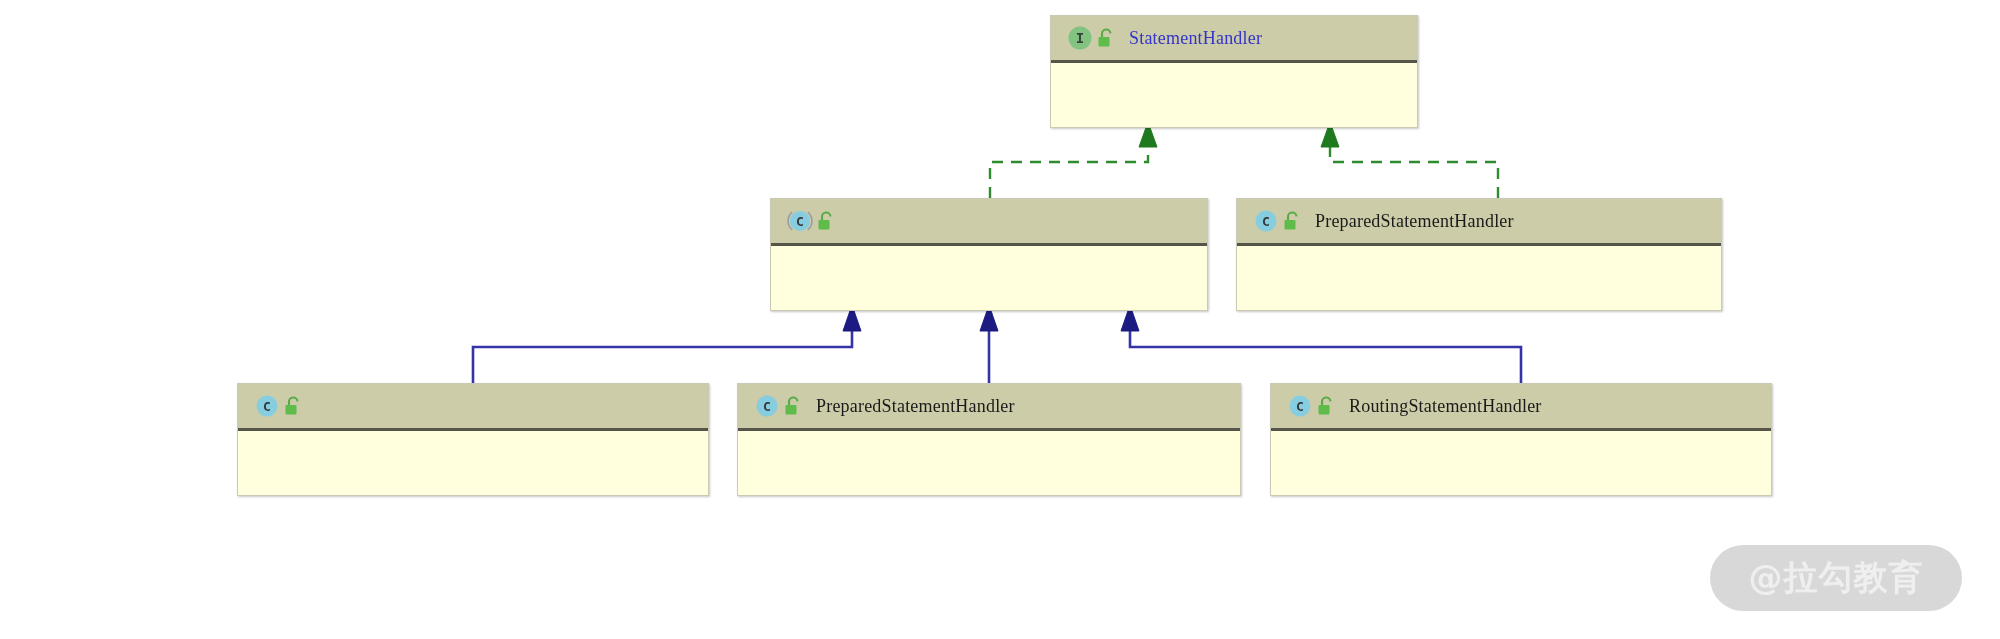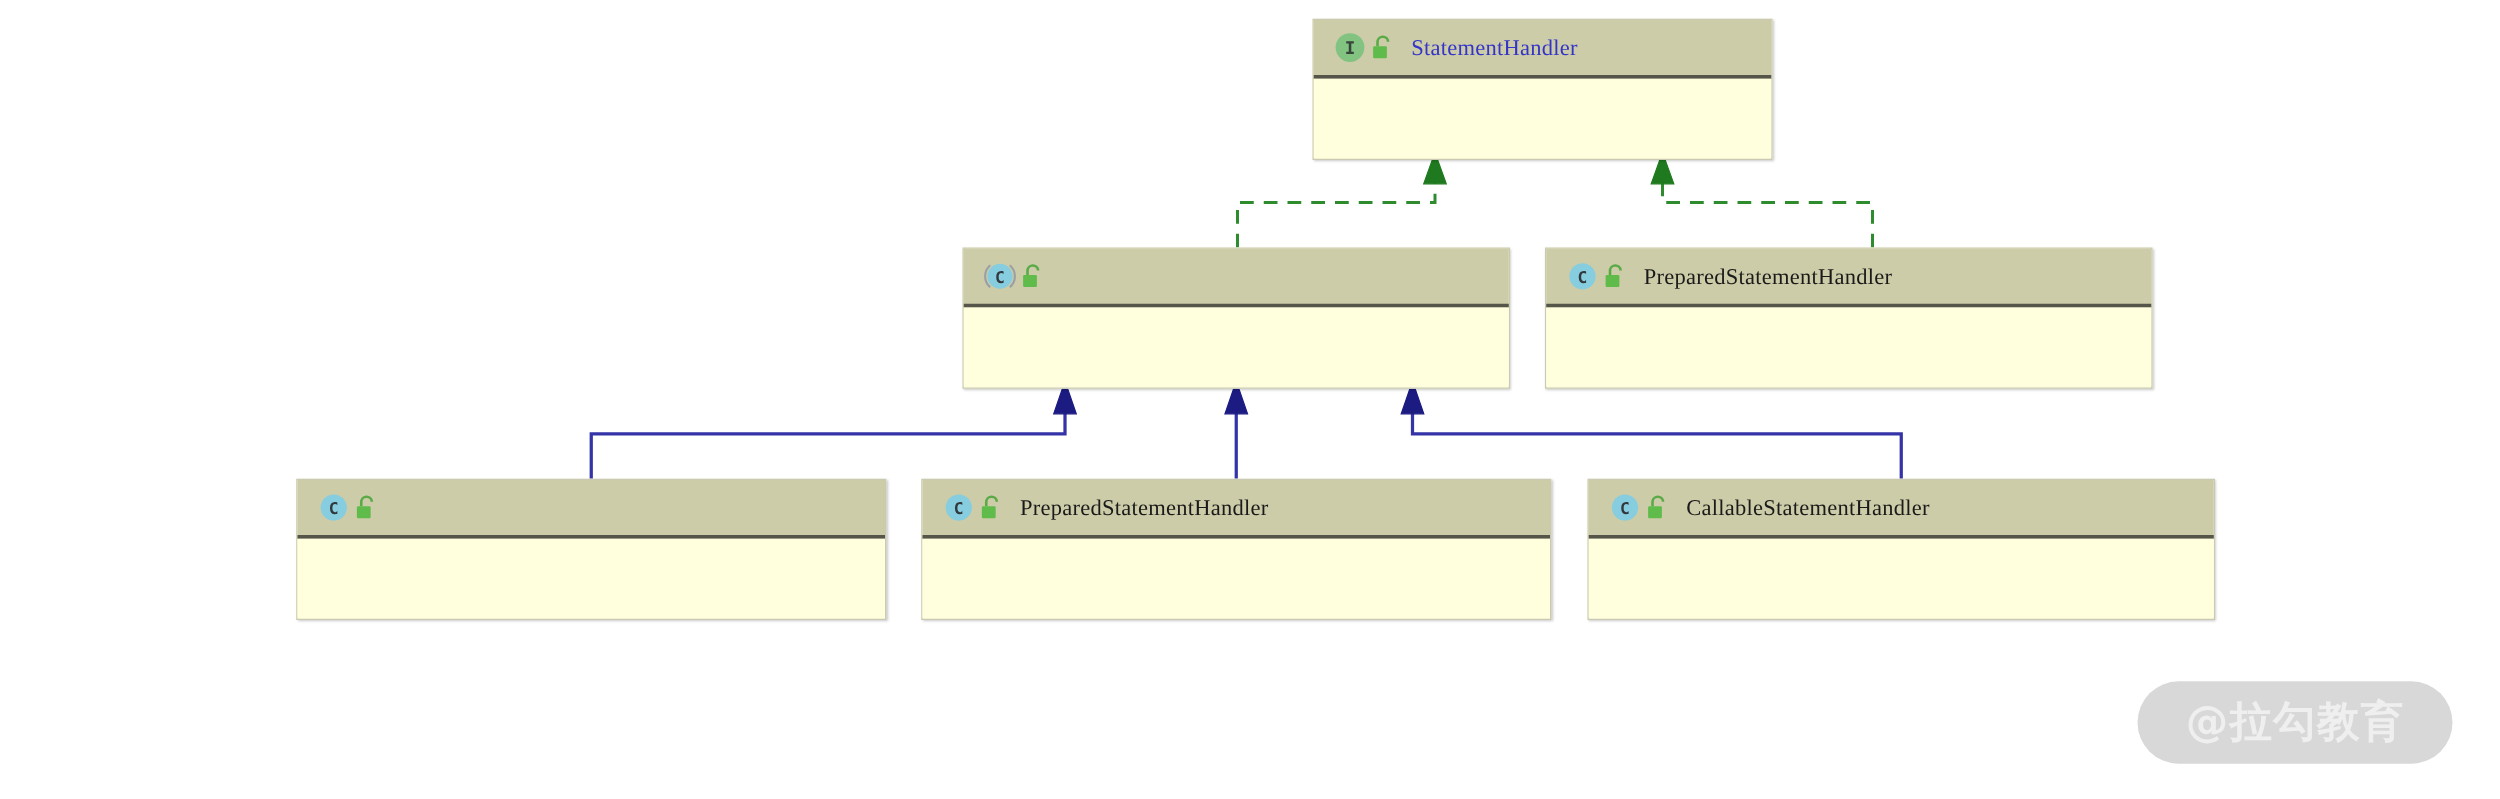--- a/index.html
+++ b/index.html
@@ -211,21 +211,21 @@
   <div class="uml-node" style="left:1270px; top:383px; width:502px; height:113px;">
     <div class="node-header">
       <svg class="stereo-icon" viewBox="0 0 26 26">
         <circle cx="13" cy="13" r="10.5" fill="#86cde0"></circle>
         <text x="13" y="18" text-anchor="middle" font-family="DejaVu Sans Mono, monospace" font-size="13" font-weight="bold" fill="#33383c">C</text>
       </svg>
       <svg class="lock-icon" viewBox="0 0 19 21">
         <path d="M6 9 V6 A4 4 0 0 1 14.5 5.4" fill="none" stroke="#5aab47" stroke-width="2.1"></path>
         <rect x="2.5" y="9" width="11" height="9.5" rx="1" fill="#5fbb4a"></rect>
       </svg>
-      <span class="node-title">CallableStatementHandler</span>
+      <span class="node-title">RoutingStatementHandler</span>
     </div>
     <div class="node-body" style="height:63px;"></div>
   </div>
 
   <div id="watermark">
     <span id="watermark-text">@拉勾教育</span>
   </div>
 
 </div>
 

